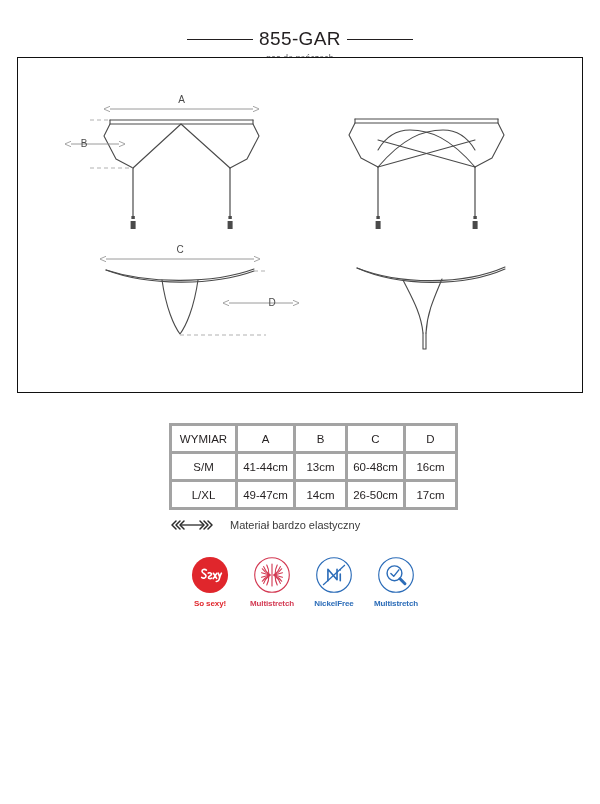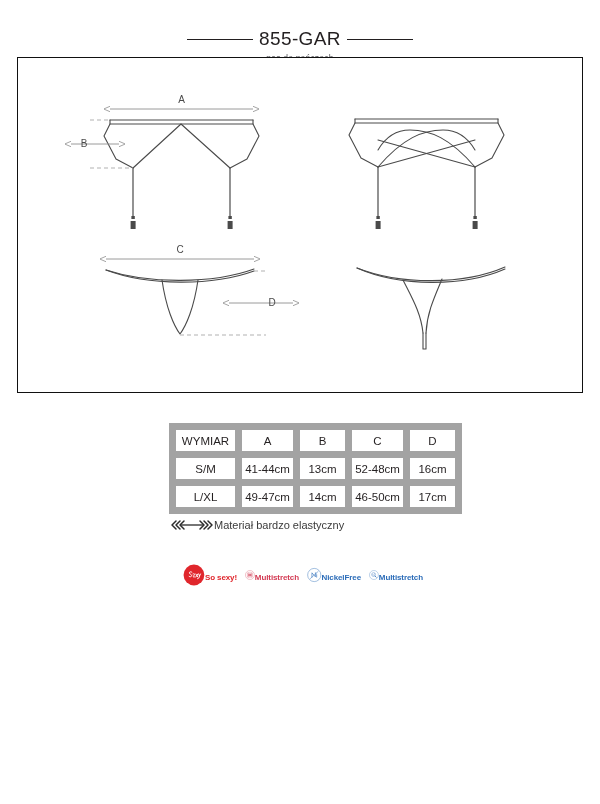--- a/index.html
+++ b/index.html
@@ -69,60 +69,60 @@
   
   #size-table {
     position: absolute;
     left: 169px;
     top: 423px;
     border-collapse: collapse;
     font-size: 11.5px;
     color: #231f20;
   }
   #size-table td, #size-table th {
-    border: 7px solid #a3a3a3;
+    border: 3px solid #a3a3a3;
     text-align: center;
     font-weight: 400;
     padding: 0;
     height: 28px;
     box-sizing: border-box;
   }
   #size-table .col-label { width: 66px; }
   #size-table .col-a { width: 58px; }
   #size-table .col-b { width: 52px; }
   #size-table .col-c { width: 58px; }
   #size-table .col-d { width: 52px; }
 
   
   #elasticity-note {
     position: absolute;
     left: 170px;
     top: 519px;
     display: flex;
     align-items: flex-start;
-    gap: 0;
+    gap: 16px;
   }
   #elasticity-label {
     font-size: 11px;
     color: #3b3b3b;
   }
 
   
   #badges {
     position: absolute;
     left: 183px;
     top: 556px;
     width: 240px;
     display: flex;
     justify-content: space-between;
   }
   .badge {
     width: 54px;
     display: flex;
-    flex-direction: row;
+    flex-direction: column;
     align-items: center;
   }
   .badge-icon {
     width: 38px;
     height: 38px;
     display: block;
   }
   .badge-label {
     margin-top: 5px;
     font-size: 8px;
@@ -246,28 +246,28 @@
       <th class="col-label">WYMIAR</th>
       <th class="col-a">A</th>
       <th class="col-b">B</th>
       <th class="col-c">C</th>
       <th class="col-d">D</th>
     </tr>
     <tr>
       <td>S/M</td>
       <td>41-44cm</td>
       <td>13cm</td>
-      <td>52-48cm</td>
+      <td>60-48cm</td>
       <td>16cm</td>
     </tr>
     <tr>
       <td>L/XL</td>
       <td>49-47cm</td>
       <td>14cm</td>
-      <td>46-50cm</td>
+      <td>26-50cm</td>
       <td>17cm</td>
     </tr>
   </tbody>
 </table>
 
 <div id="elasticity-note">
   <svg width="44" height="12" viewBox="0 0 44 12">
     <g fill="none" stroke="#2b2b2b" stroke-width="1.5" stroke-linecap="round" stroke-linejoin="round">
       <path d="M6,2 L2,6 L6,10"></path>
       <path d="M10,2 L6,6 L10,10"></path>

